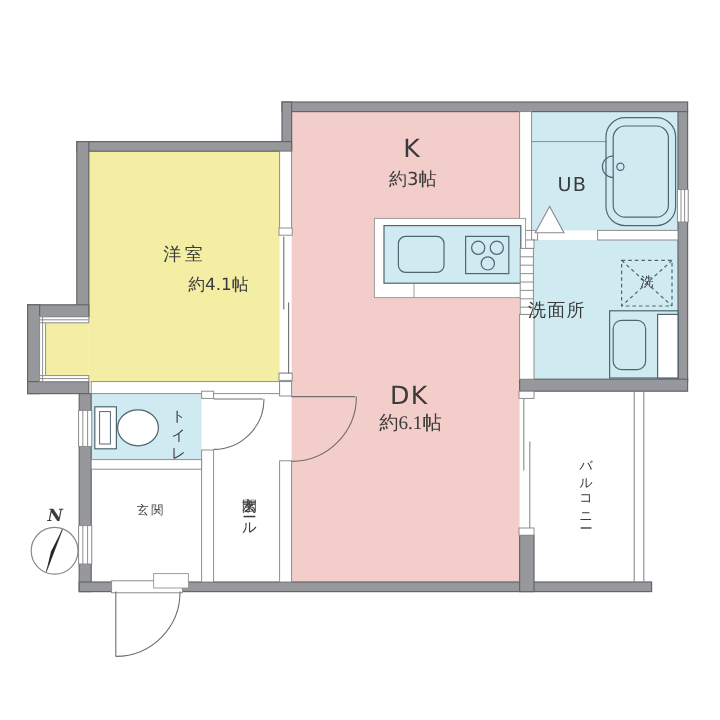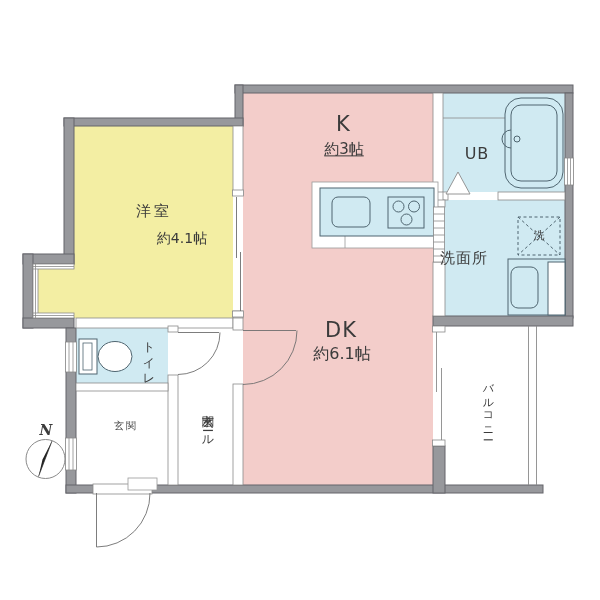--- a/index.html
+++ b/index.html
@@ -158,24 +158,24 @@
     <circle cx="45.5" cy="459" r="19.5" fill="#ffffff" stroke="#8a8a8a" stroke-width="1"></circle>
     <path d="M52 441 L38.5 476.5" stroke="#555555" stroke-width="0.9" fill="none"></path>
     <polygon points="52,441 38.5,476.5 42.5,459.5" fill="#222222"></polygon>
   </g>
 </svg>
 
   <span class="lbl" style="left:154px;top:212px;font-size:15px;letter-spacing:3px;">洋室</span>
   <span class="lbl" style="left:154px;top:238px;font-size:14px;margin-left:28px;">約4.1帖</span>
 
   <span class="lbl" style="left:343px;top:124px;font-size:21px;">K</span>
-  <span class="lbl" style="left:344px;top:150px;font-size:15px;text-decoration:underline;">約3帖</span>
+  <span class="lbl" style="left:344px;top:150px;font-size:15px;">約3帖</span>
 
   <span class="lbl" style="left:341px;top:330px;font-size:21px;letter-spacing:1px;">DK</span>
-  <span class="lbl" style="left:342px;top:354px;font-size:16px;">約6.1帖</span>
+  <span class="lbl" style="left:342px;top:354px;font-size:16px;font-family:Liberation Serif, serif;">約6.1帖</span>
 
   <span class="lbl" style="left:477px;top:154px;font-size:16px;letter-spacing:1px;">UB</span>
 
   <span class="lbl" style="left:464px;top:259px;font-size:15px;letter-spacing:1px;">洗面所</span>
 
   <span class="lbl" style="left:539px;top:236px;font-size:11px;">洗</span>
 
   <span class="lbl v" style="left:148px;top:357px;font-size:12px;">トイレ</span>
 
   <span class="lbl" style="left:126px;top:426px;font-size:10px;letter-spacing:2px;">玄関</span>

